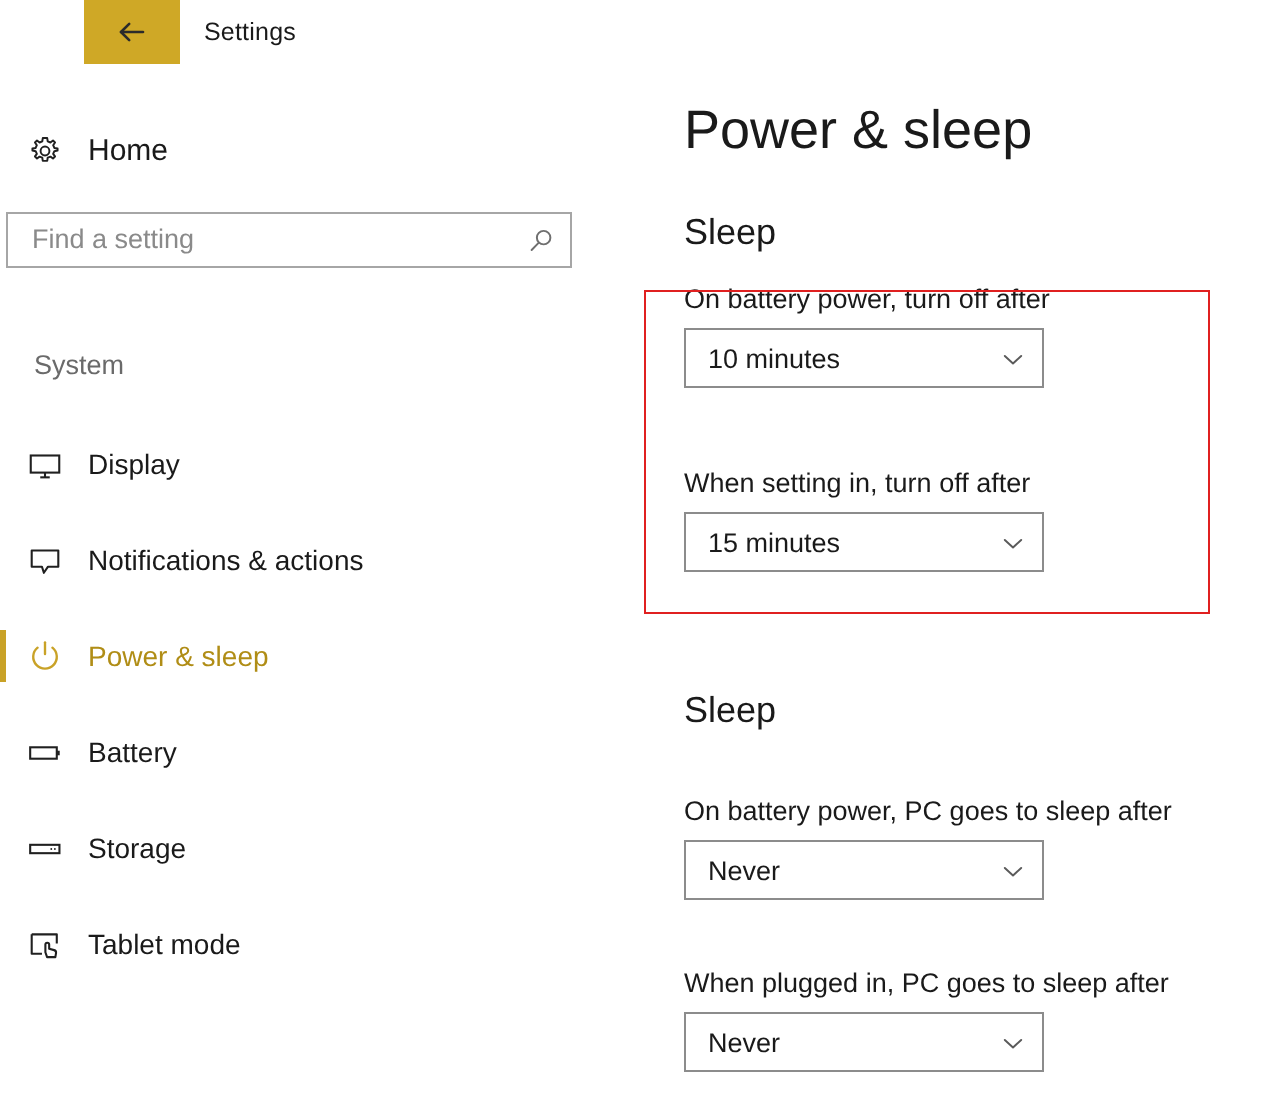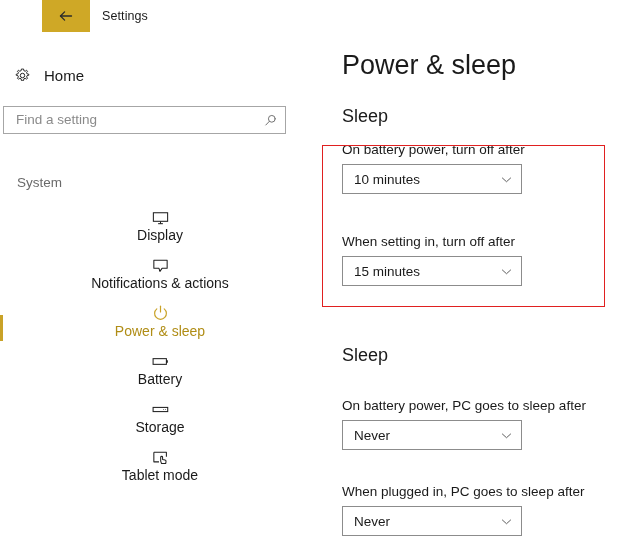--- a/index.html
+++ b/index.html
@@ -120,21 +120,20 @@
     position: absolute;
     left: 0; top: 176px;
     width: 320px;
   }
   .nav-item {
     position: relative;
     height: 48px;
     display: flex;
     align-items: center;
     cursor: pointer;
-    flex-direction: column;
   }
   .nav-item .nav-icon {
     width: 44px;
     flex: none;
     display: flex;
     align-items: center;
     justify-content: center;
     color: #202020;
   }
   .nav-item .nav-text {

